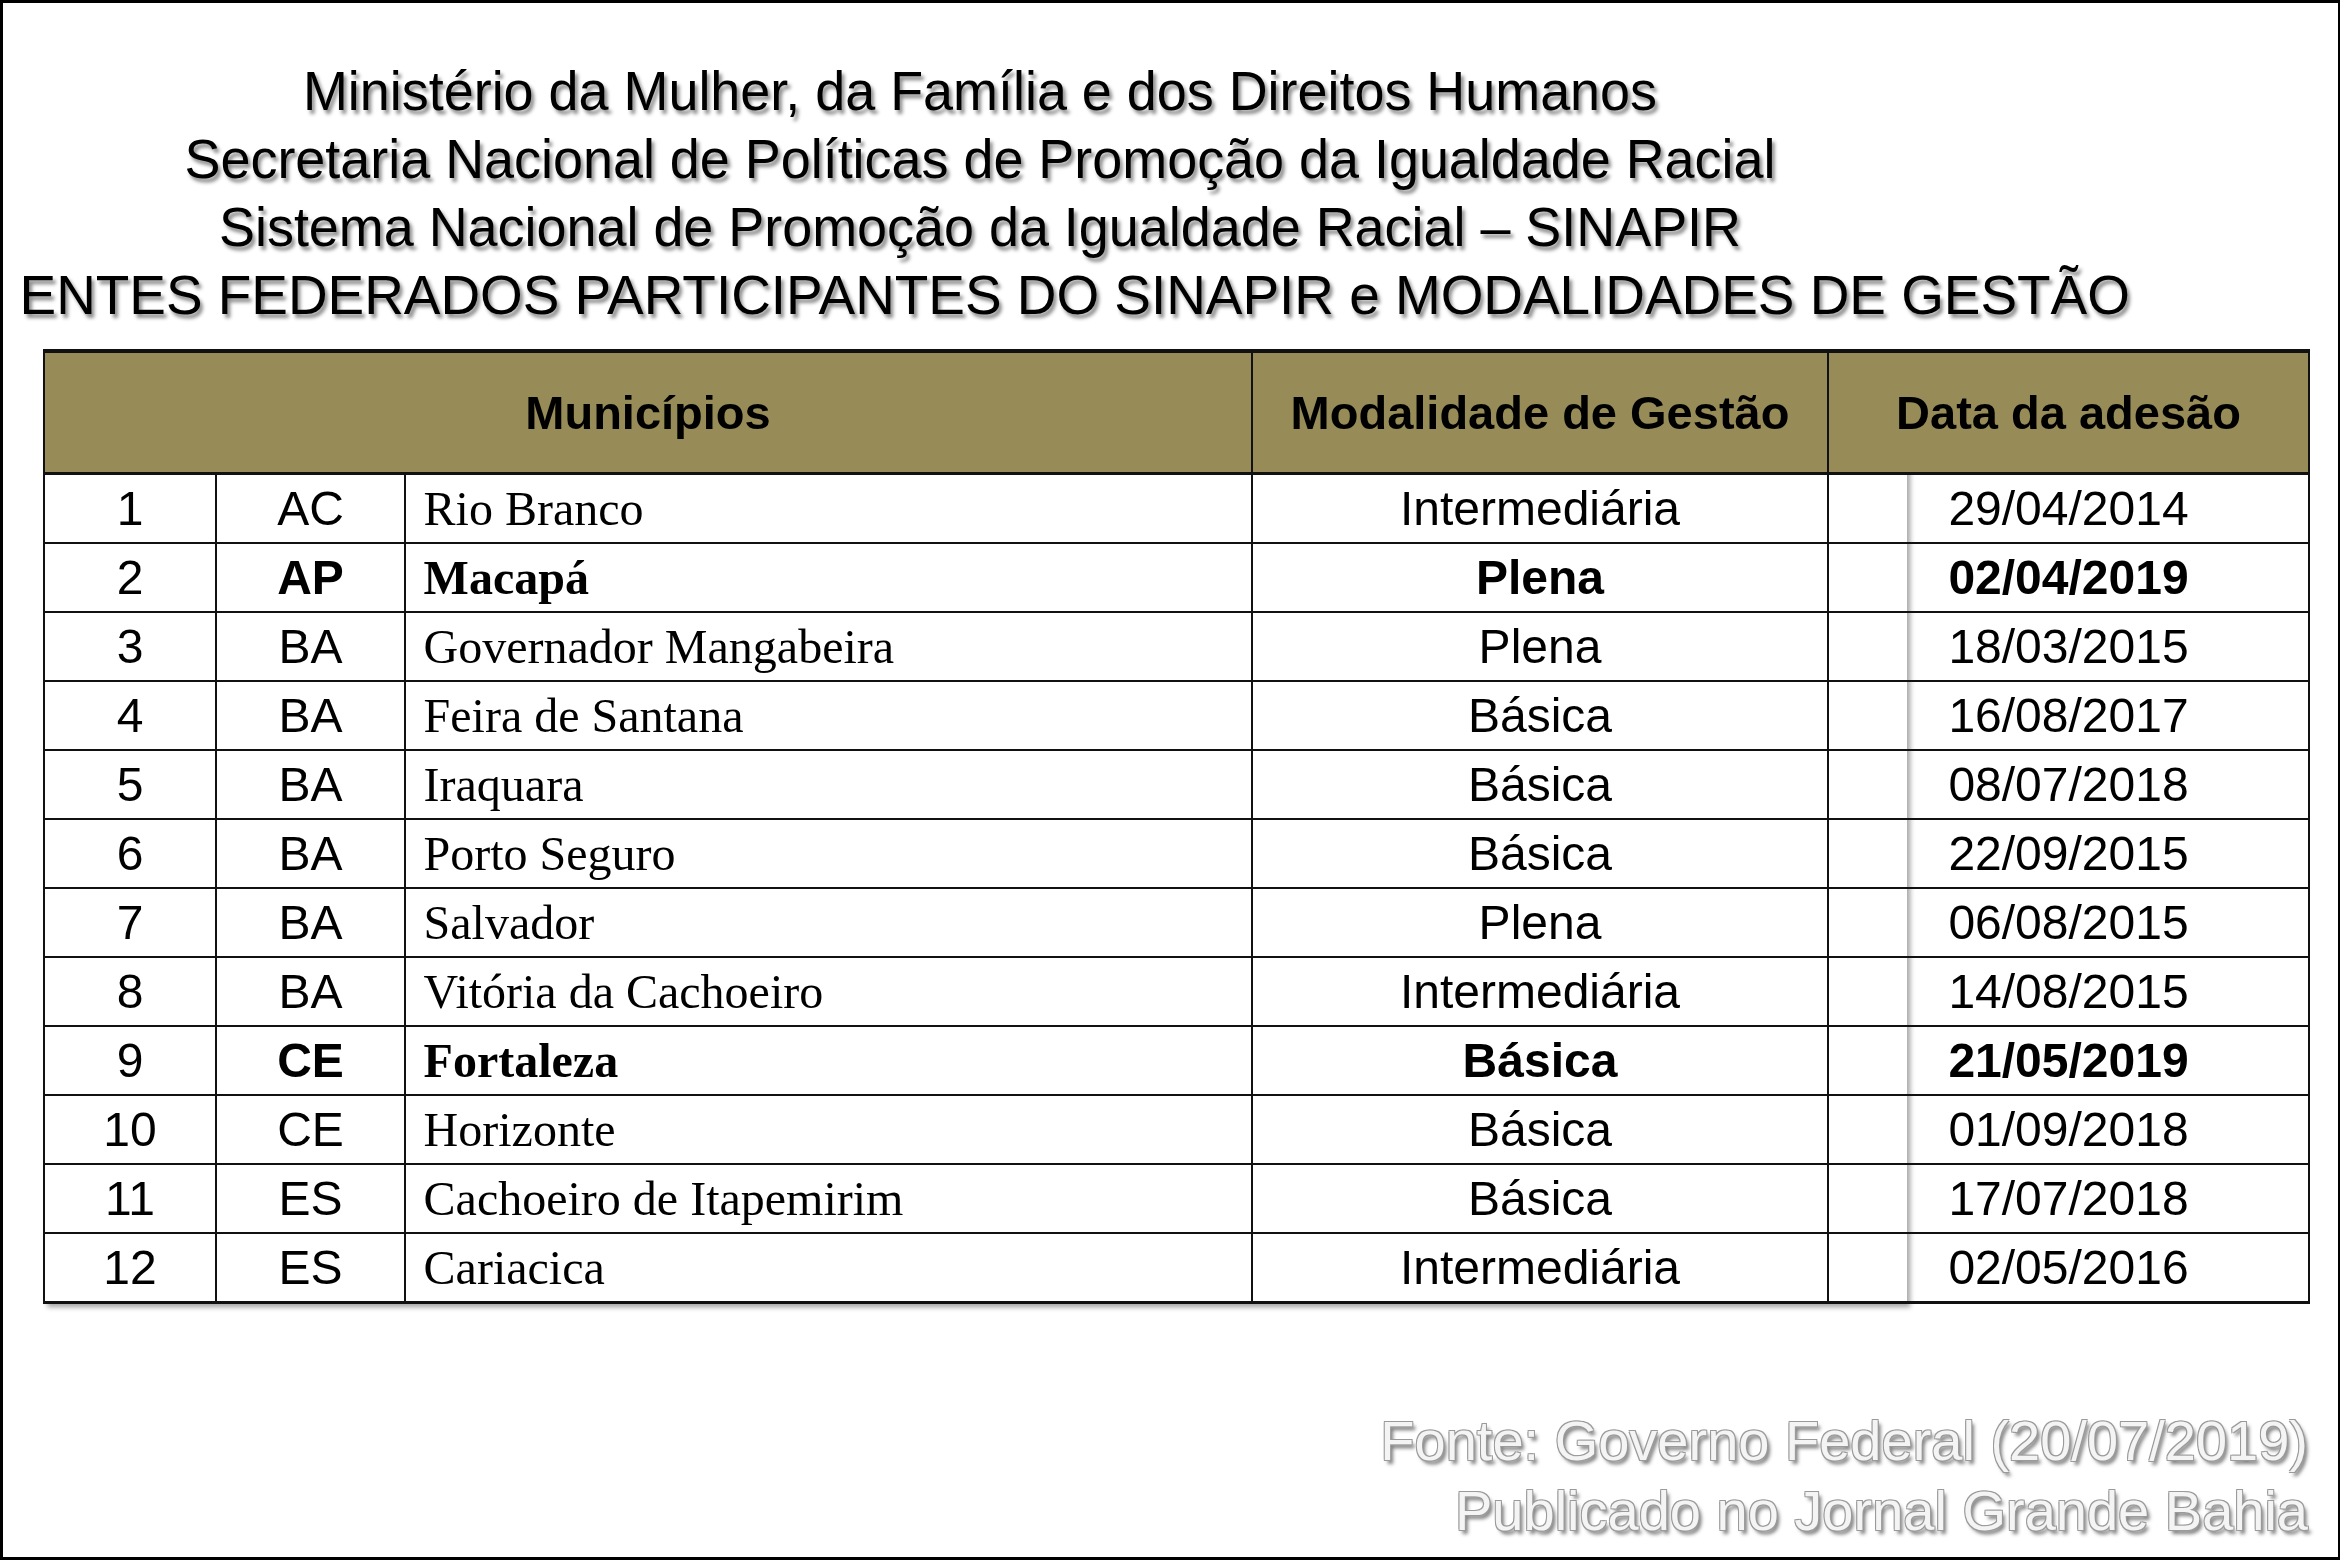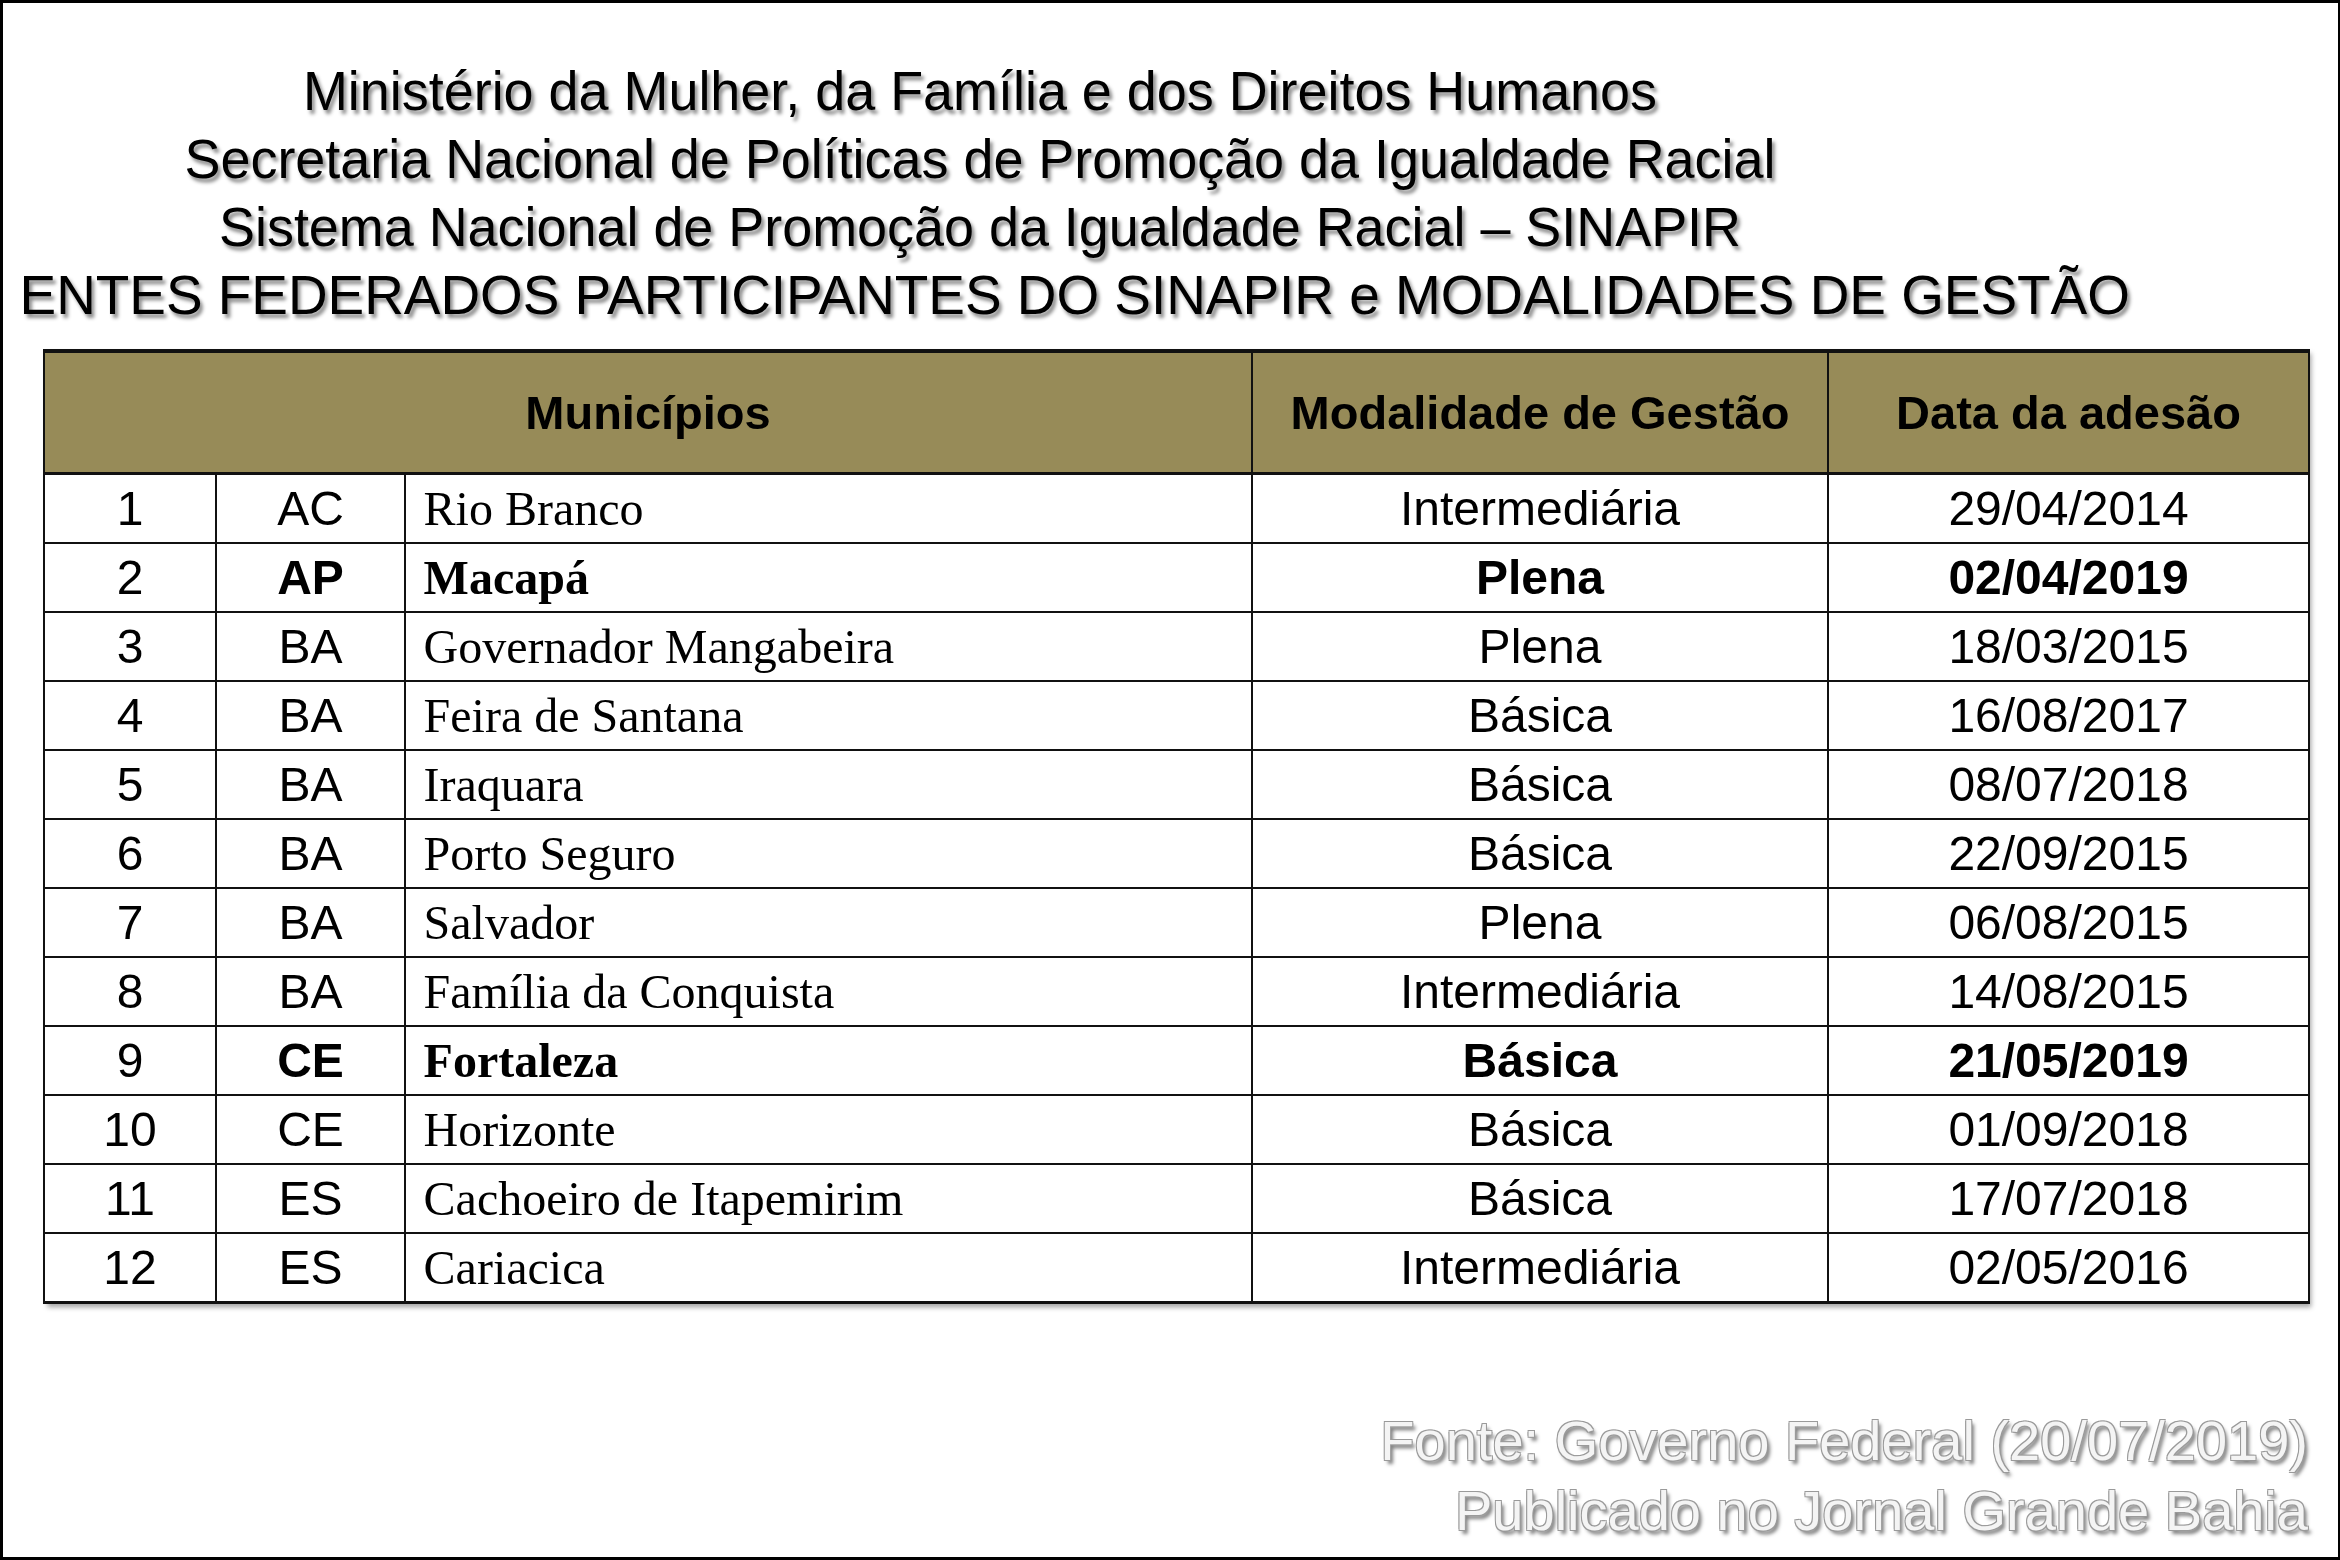--- a/index.html
+++ b/index.html
@@ -12,21 +12,21 @@
     box-sizing: border-box; border: 3.9px solid #000; pointer-events: none;
   }
   .titles { position: absolute; left: 0; top: 57px; width: 1960px; text-align: center; }
   .title-line {
     font-size: 55px; line-height: 68px; white-space: nowrap;
     text-shadow: 2.9px 3.9px 3.9px rgba(0,0,0,0.45);
     transform: scaleX(0.98);
   }
   .title-line.caps { font-size: 56px; }
   .table-wrap {
-    position: absolute; left: 43px; top: 349px; width: 2265px;
+    position: absolute; left: 43px; top: 349px; width: 1864px;
     box-shadow: 3.9px 3.9px 4.9px rgba(0,0,0,0.35);
   }
   table { border-collapse: collapse; width: 2265px; table-layout: fixed; }
   col.c-num { width: 172px; }
   col.c-uf { width: 189px; }
   col.c-mun { width: 847px; }
   col.c-mod { width: 576px; }
   col.c-date { width: 481px; }
   th, td { border: 2.9px solid #111; padding: 0; }
   thead th {
@@ -120,21 +120,21 @@
         <tr>
           <td class="num">7</td>
           <td class="uf">BA</td>
           <td class="mun">Salvador</td>
           <td class="mod">Plena</td>
           <td class="date">06/08/2015</td>
         </tr>
         <tr>
           <td class="num">8</td>
           <td class="uf">BA</td>
-          <td class="mun">Família da Conquista</td>
+          <td class="mun">Vitória da Cachoeiro</td>
           <td class="mod">Intermediária</td>
           <td class="date">14/08/2015</td>
         </tr>
         <tr class="bold">
           <td class="num">9</td>
           <td class="uf">CE</td>
           <td class="mun">Fortaleza</td>
           <td class="mod">Básica</td>
           <td class="date">21/05/2019</td>
         </tr>

